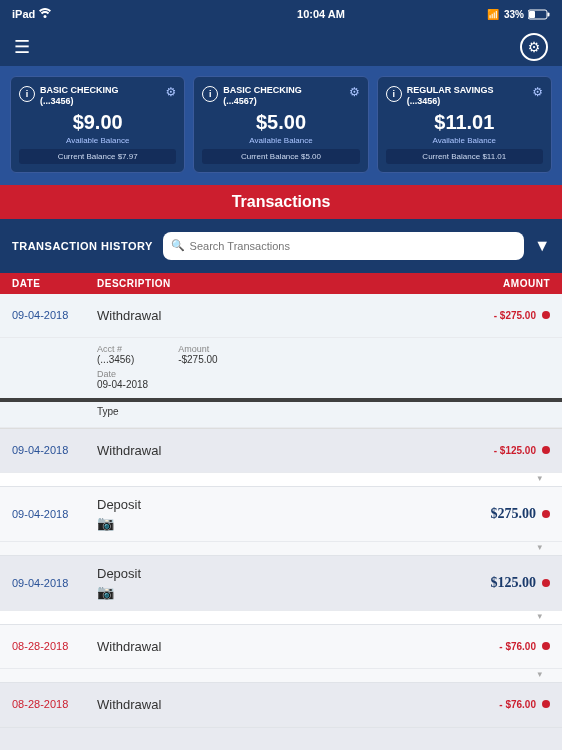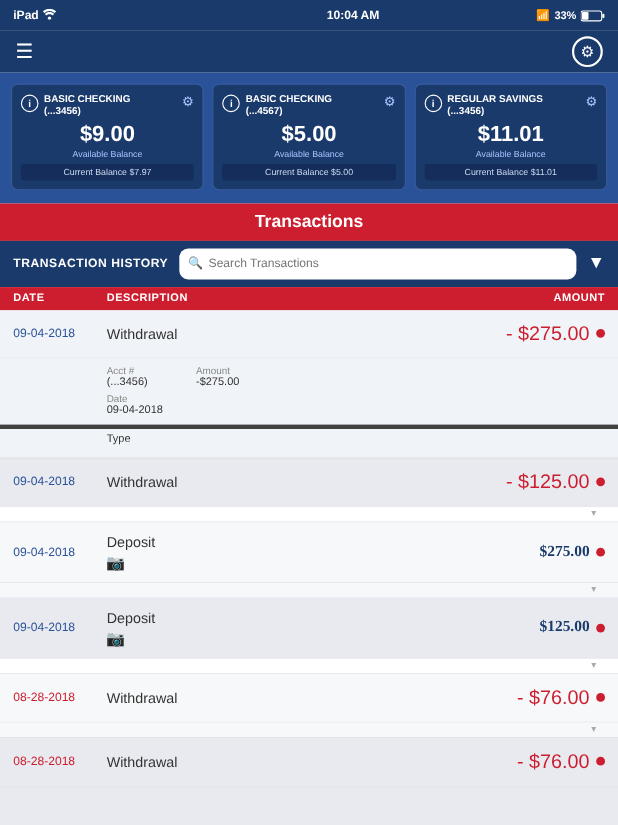--- a/index.html
+++ b/index.html
@@ -99,21 +99,21 @@
       font-weight: 600;
     }
 
     
     .history-bar {
       background: #1a3a6b;
       display: flex;
       align-items: center;
       justify-content: space-between;
       padding: 7px 12px;
-      height: 42px;
+      height: 54px;
     }
     .history-label {
       color: white;
       font-size: 11px;
       font-weight: 700;
       letter-spacing: 0.5px;
     }
     .search-box {
       display: flex;
       align-items: center;
@@ -151,21 +151,21 @@
     .transaction-row {
       display: flex;
       align-items: center;
       padding: 10px 12px;
       border-bottom: 1px solid #e8eaee;
       min-height: 44px;
     }
     .tx-date { width: 85px; font-size: 11px; color: #2a5298; }
     .tx-desc { flex: 1; font-size: 13px; color: #333; }
     .tx-amount-col { width: 100px; text-align: right; display: flex; align-items: center; justify-content: flex-end; gap: 6px; }
-    .tx-amount.negative { color: #cc1e2e; font-size: 18px; font-weight: 400; }
+    .tx-amount.negative { color: #cc1e2e; font-size: 10px; font-weight: 700; }
     .tx-amount.positive { color: #1a3a6b; font-size: 14px; font-weight: 600; font-family: Liberation Serif, serif; }
     .tx-dot { width: 8px; height: 8px; background: #cc1e2e; border-radius: 50%; flex-shrink: 0; }
 
     
     .expanded-detail {
       background: #f0f4f8;
       padding: 6px 12px 8px 97px;
       border-bottom: 4px solid #404040;
       font-size: 10px;
       color: #555;

